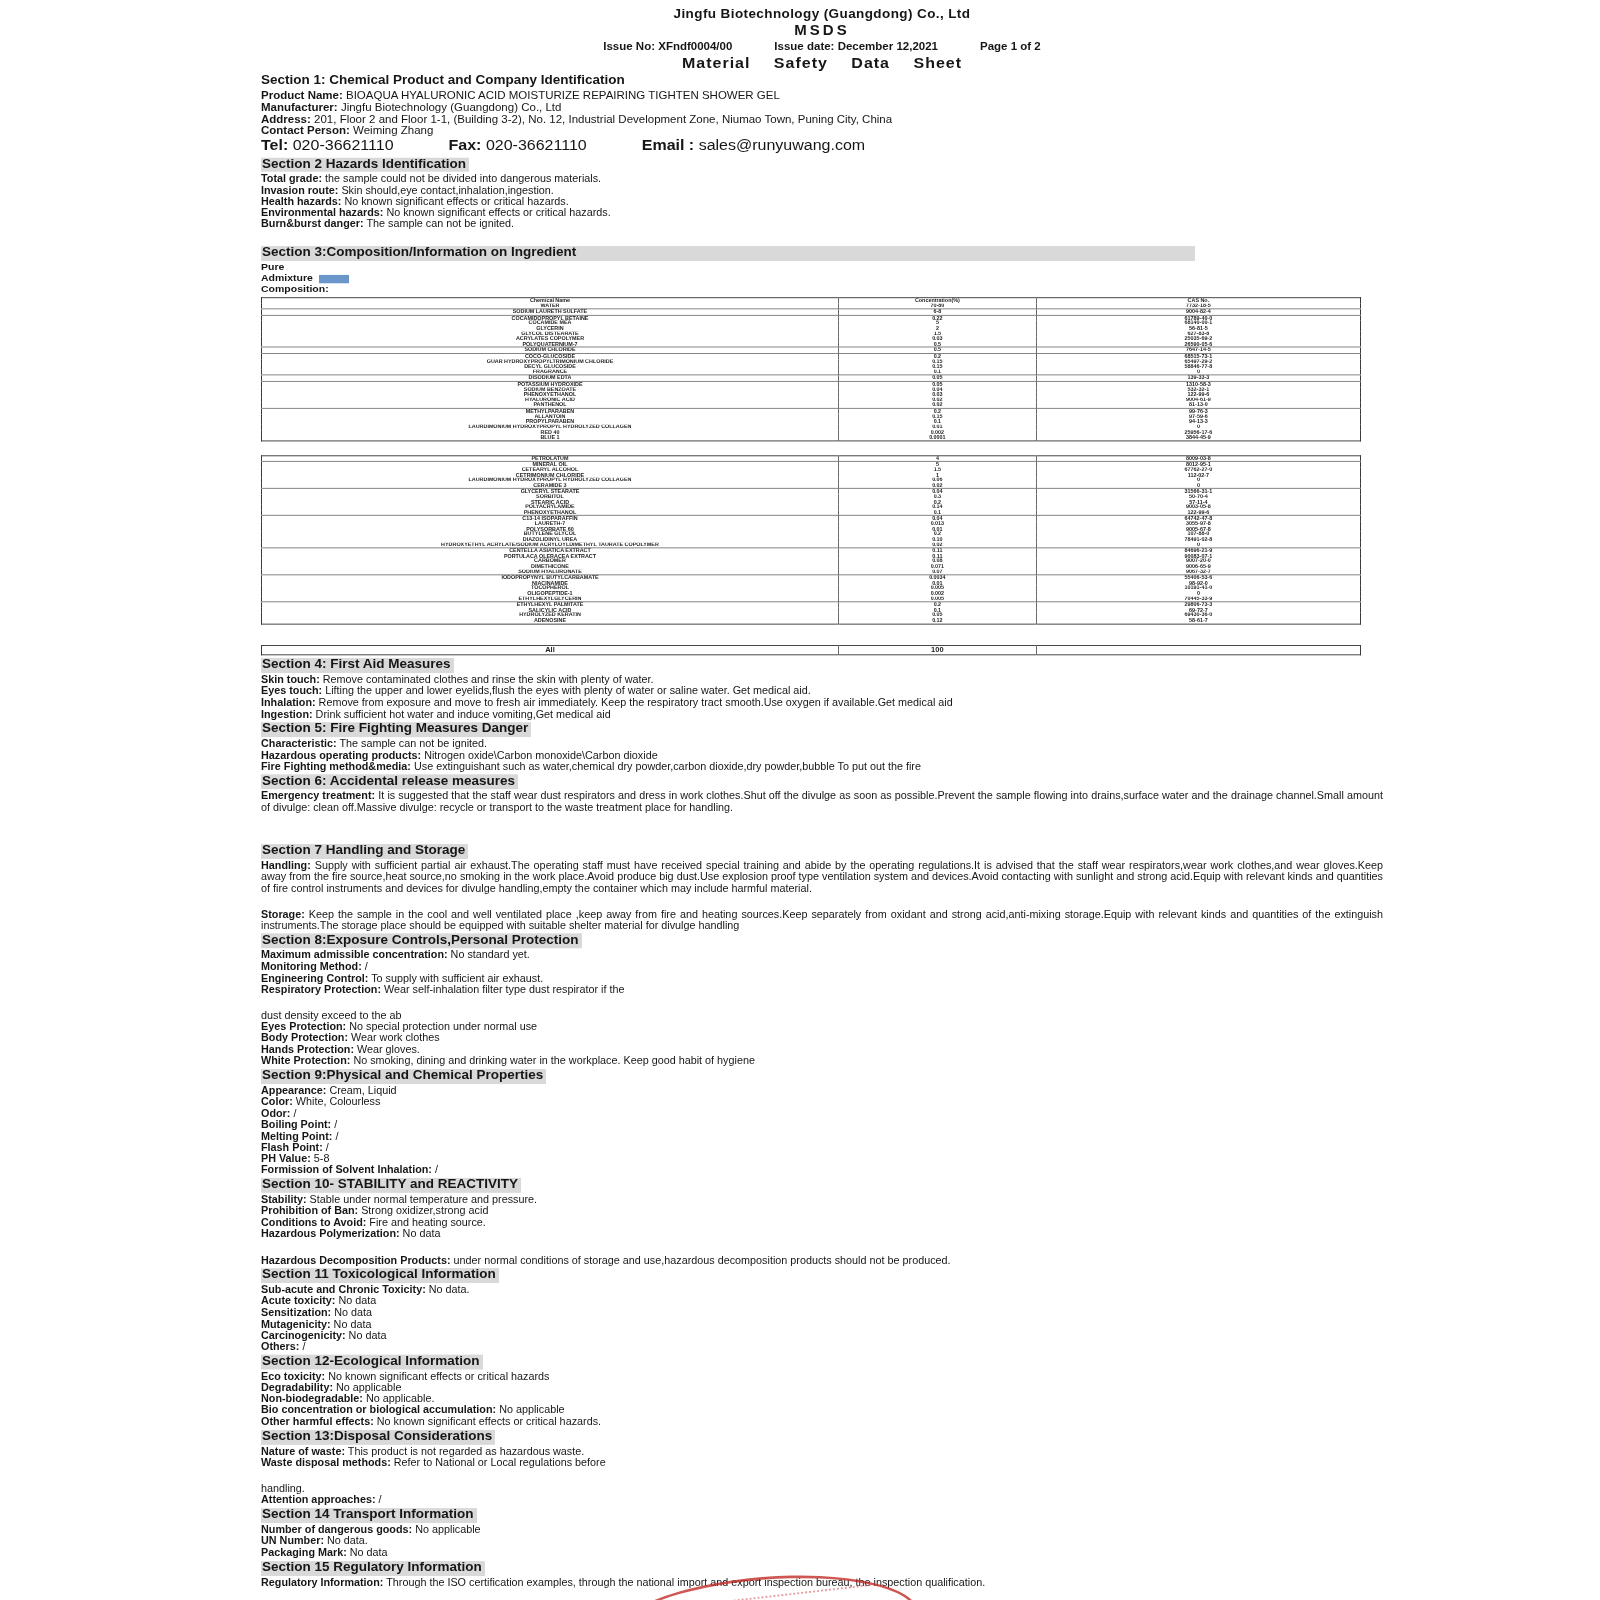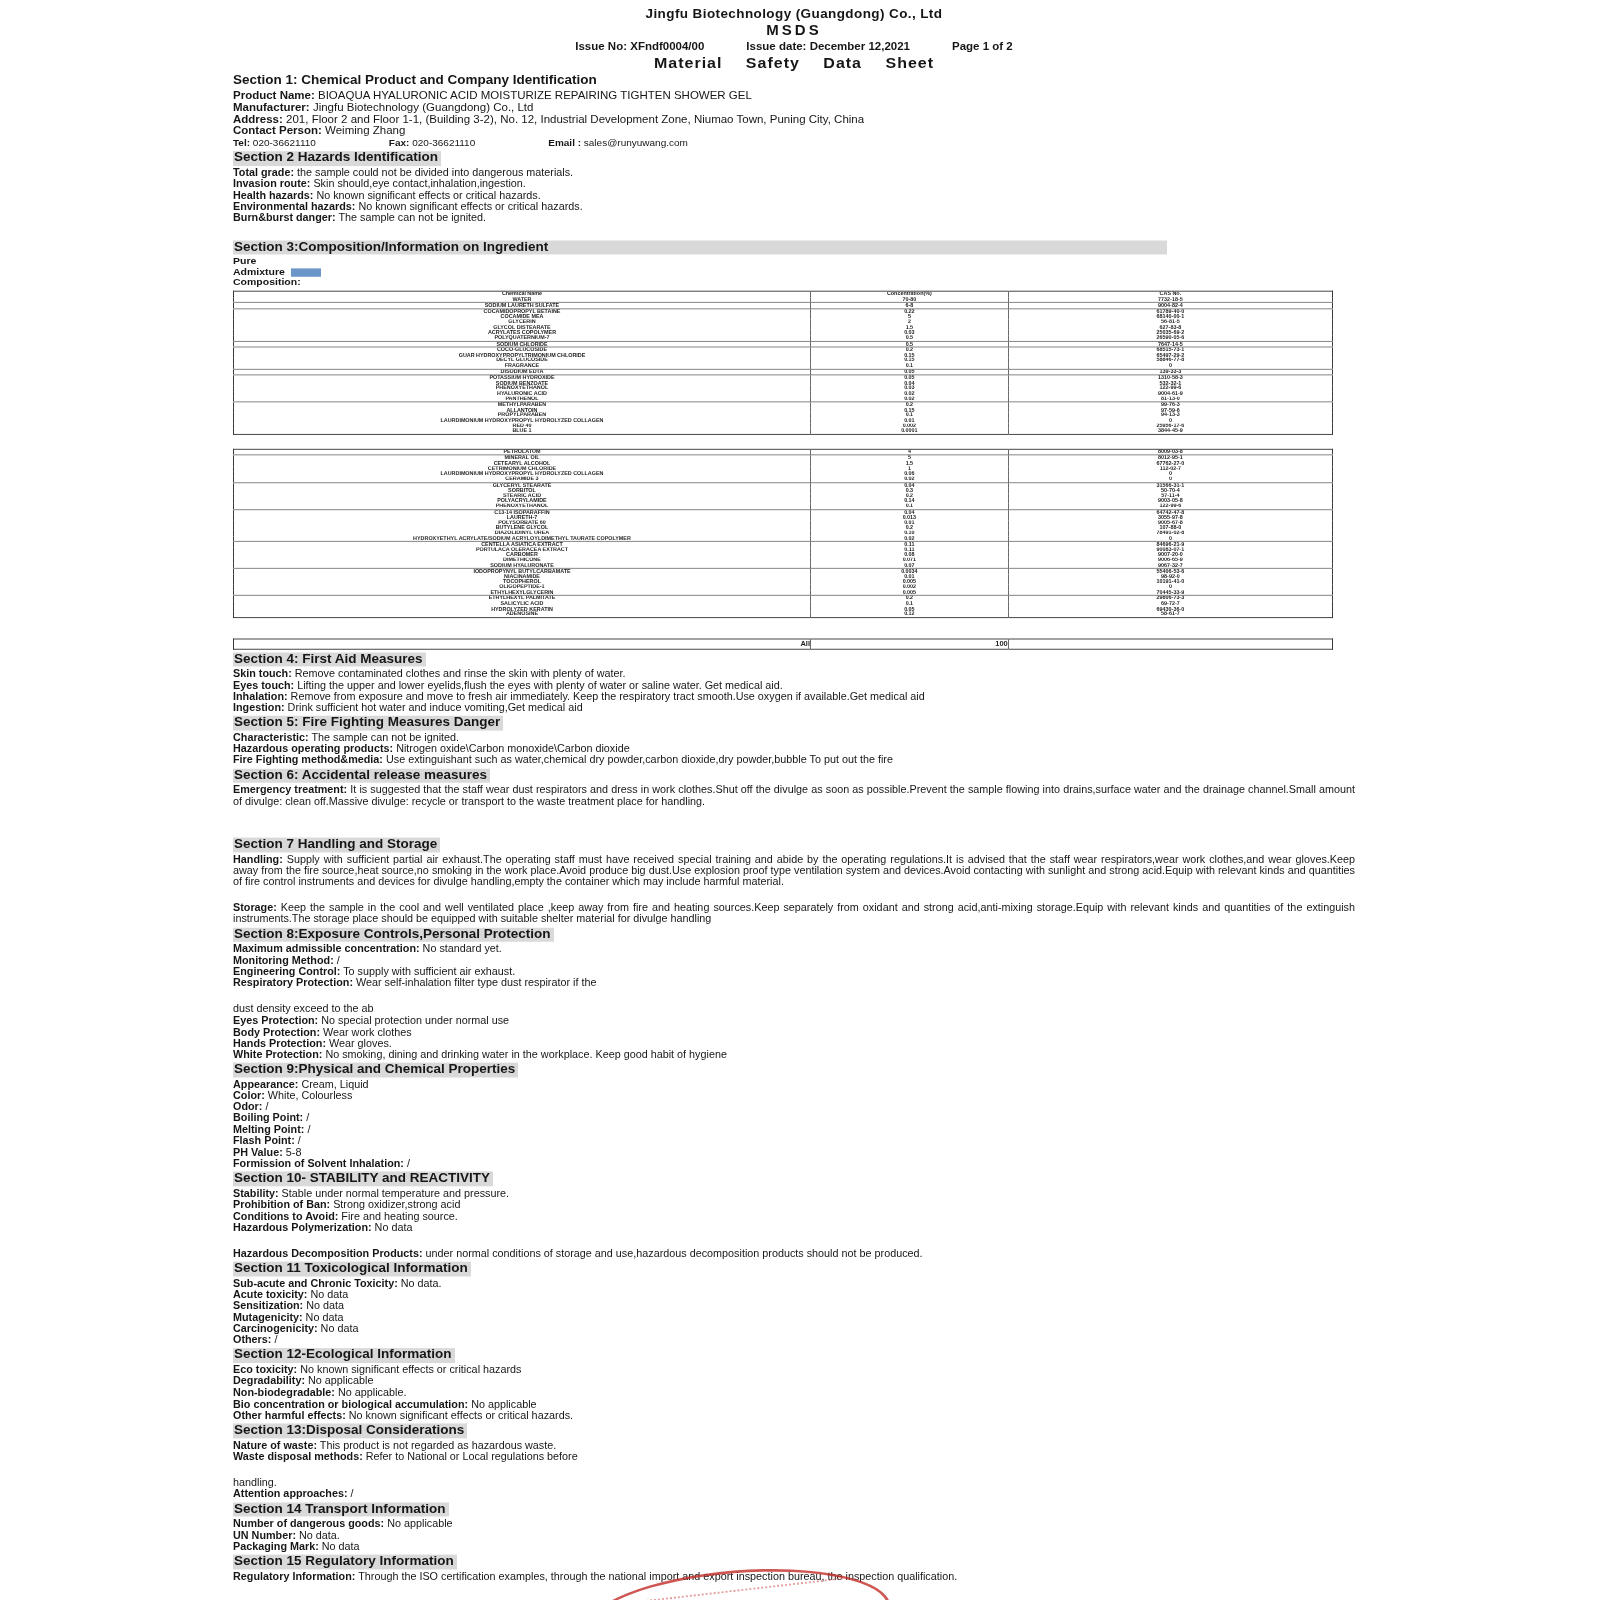--- a/index.html
+++ b/index.html
@@ -1,39 +1,39 @@
 <!DOCTYPE html>
 <html><head>
 <meta charset="utf-8">
 <style>
   html,body{margin:0;padding:0;}
   body{width:1600px;height:1600px;background:#ffffff;font-family:"Liberation Sans",sans-serif;color:#161616;overflow:hidden;position:relative;}
-  .page{position:absolute;inset:0;background:#fff;}
+  .page{position:absolute;inset:0;background:#fff;margin-left:28px;}
   .content{position:absolute;left:233px;top:8px;width:1122px;transform:scale(1,.93);transform-origin:top left;}
   .c{text-align:center;}
   .company{font-size:13.5px;font-weight:bold;line-height:1.05;letter-spacing:.4px;}
   .msds{font-size:15px;font-weight:bold;letter-spacing:3px;line-height:1.1;margin-top:2px;}
   .issueline{display:flex;justify-content:center;gap:42px;font-size:11.5px;font-weight:bold;line-height:1.1;margin-top:2px;}
   .title{font-size:16px;font-weight:bold;word-spacing:18px;letter-spacing:1px;line-height:1.1;margin-top:3px;}
   .sec{display:inline-block;font-size:13.5px;font-weight:bold;background:#d9d9d9;padding:0 3px 1px 1px;line-height:1.1;margin:2px 0 1px 0;}
   .sec.wide{display:block;width:930px;}
   .lines .ln{font-size:10.8px;line-height:1.13;}
   .ln b{font-weight:bold;}
   .ln.gap{margin-top:16px;}
   .just{text-align:justify;}
   .s1lines .ln{font-size:11.5px;line-height:1.12;}
-  .contactrow{display:flex;gap:73px;font-size:10px;line-height:1.15;}
+  .contactrow{display:flex;gap:55px;font-size:16px;line-height:1.15;}
   .minis .ln{font-size:10.5px;line-height:1.1;}
   table.tbl{width:1100px;border-collapse:collapse;table-layout:fixed;border:1px solid #3a3a3a;margin-top:3px;}
   table.tbl col.c1{width:52.5%;} table.tbl col.c2{width:18%;} table.tbl col.c3{width:29.5%;}
   table.tbl th, table.tbl td{font-size:5.4px;line-height:1.04;font-weight:bold;color:#222;text-align:center;padding:0;white-space:nowrap;overflow:hidden;}
   table.tbl td+td, table.tbl th+th{border-left:1px solid #6a6a6a;}
   table.tbl tr.sep td{border-top:1px solid #7c7c7c;}
   table.tbl.total{margin-top:22px;}
-  table.tbl.total td{font-size:7.5px;padding:1px 0;text-align:right;}
+  table.tbl.total td{font-size:7.5px;padding:1px 0;}
   .sp12{height:12px;} .sp16{height:16px;} .sp30{height:30px;}
   .admix{display:inline-block;width:30px;height:9px;background:#6b96c9;vertical-align:middle;margin-left:6px;}
   .sec16wrap{position:relative;margin-top:4px;height:110px;}
   .stamp{position:absolute;left:352px;top:-16px;width:300px;height:96px;border:3px solid rgba(195,45,40,.8);border-radius:50%;transform:rotate(-5deg);}
   .stamp .in1{position:absolute;left:28px;top:18px;width:230px;height:0;border-top:2px dotted rgba(195,45,40,.45);transform:rotate(-2deg);}
 </style>
 </head>
 <body>
 
 <div class="page">

